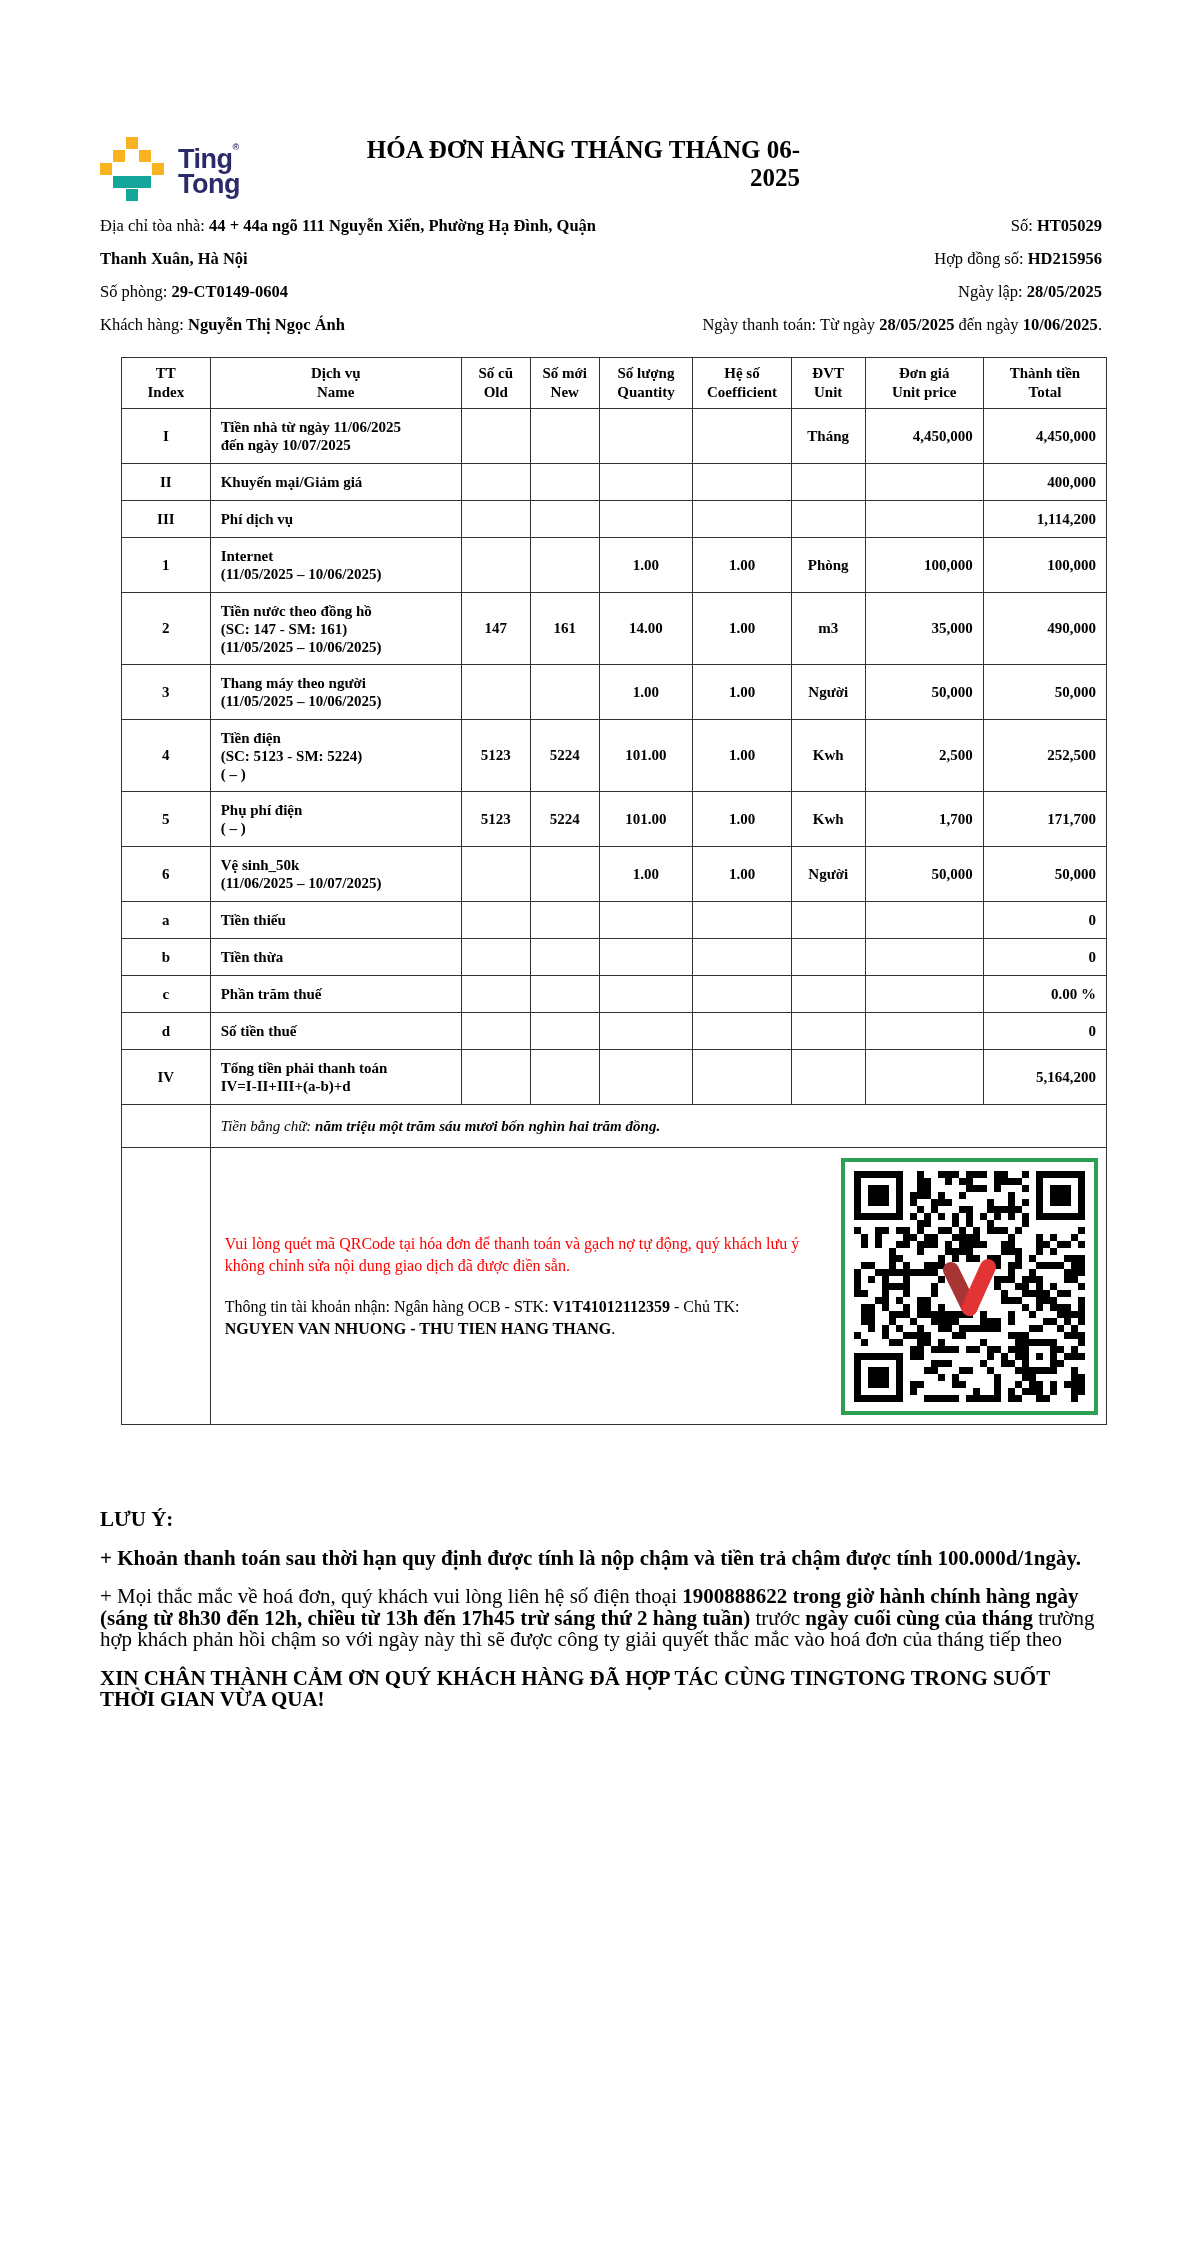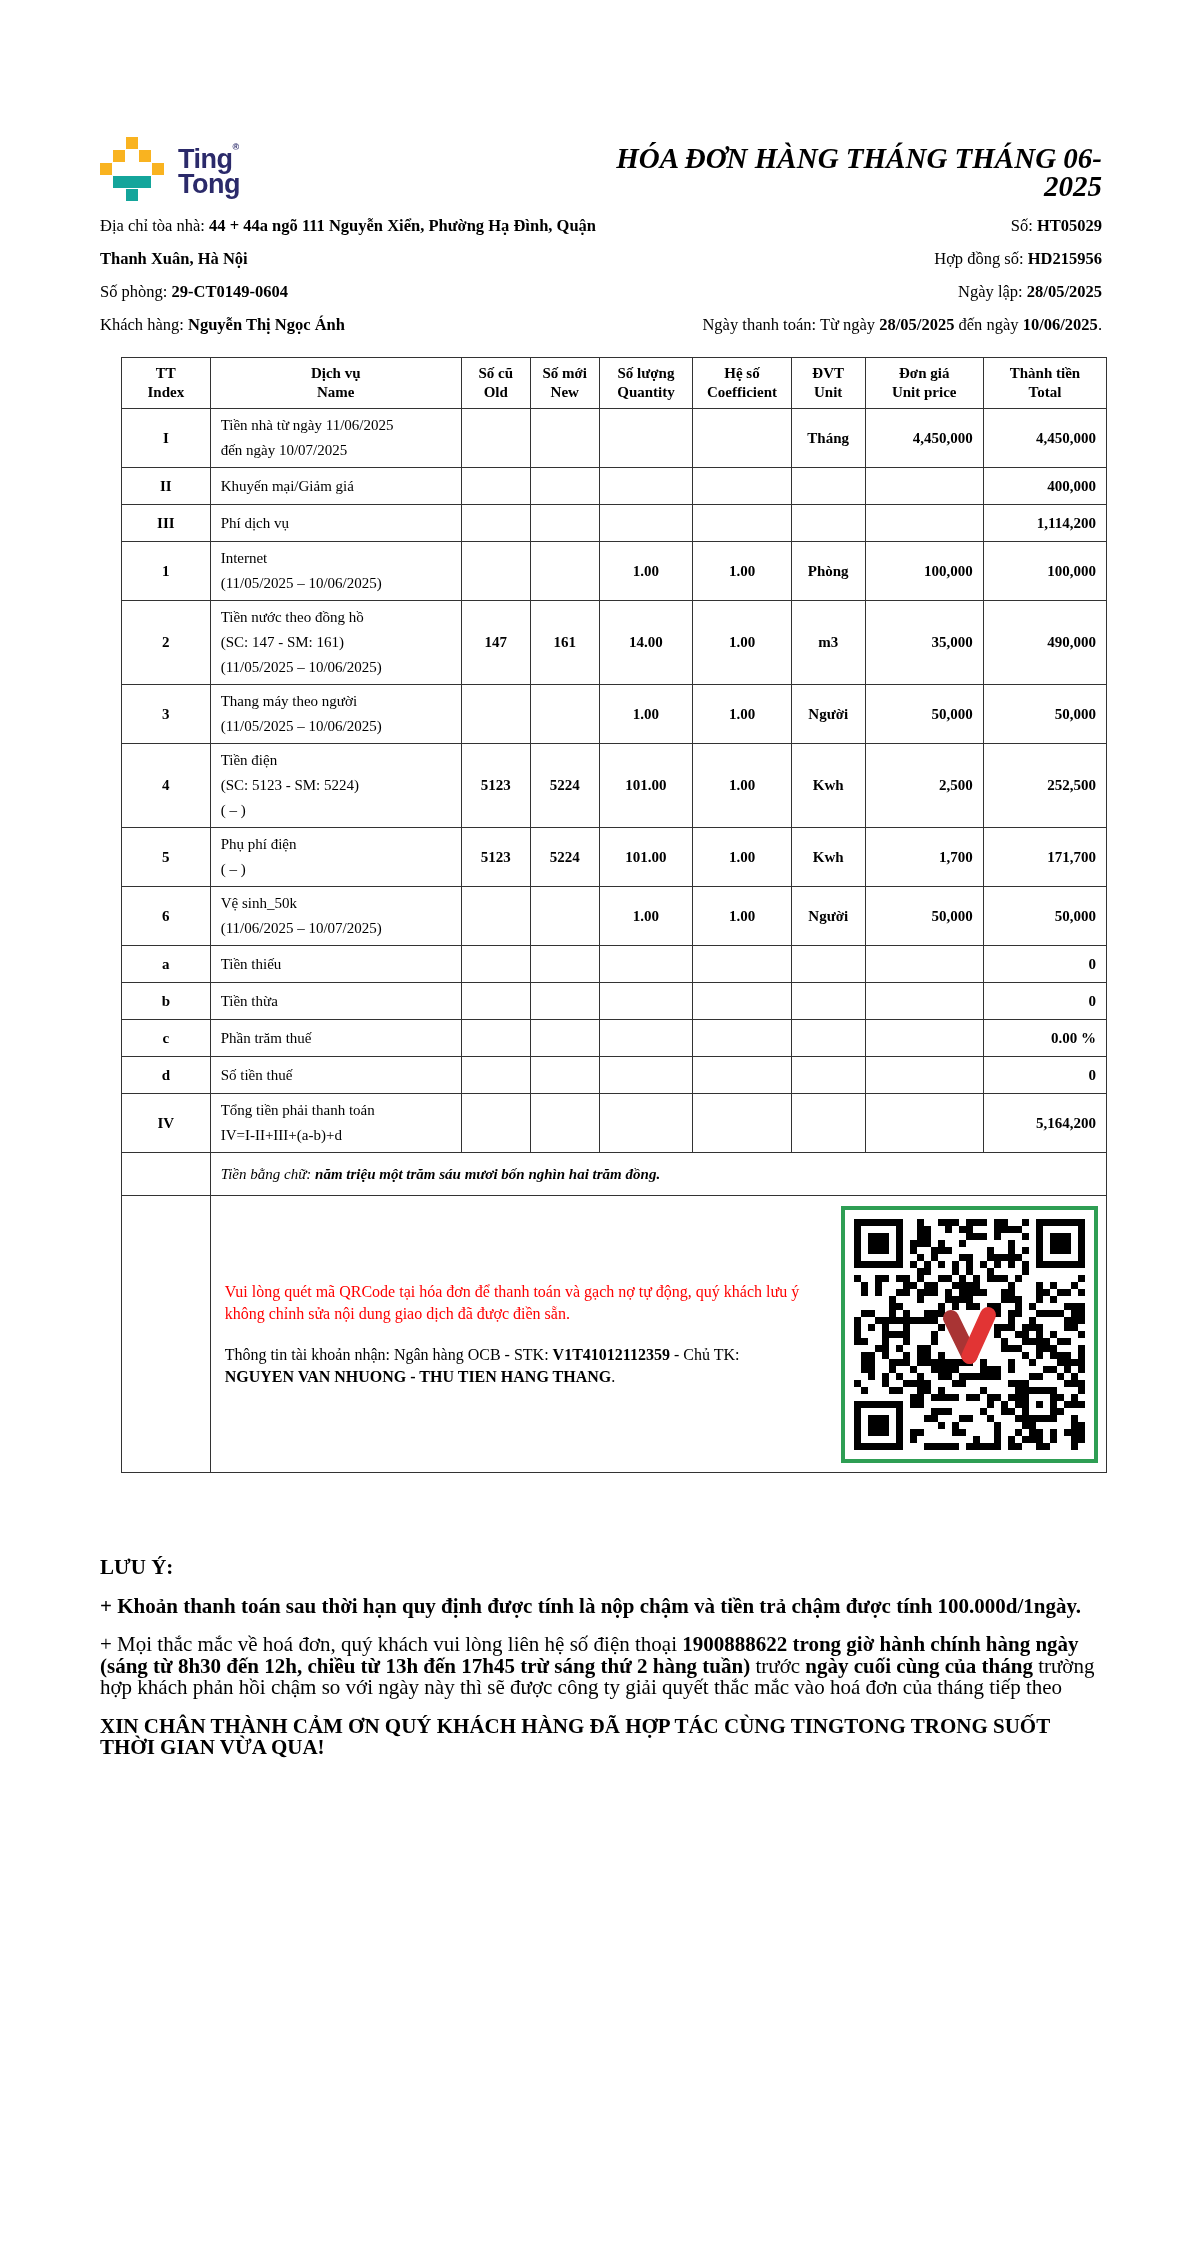--- a/index.html
+++ b/index.html
@@ -9,49 +9,49 @@
     --alert-red:#FF0000;
     --qr-green:#2E9E54;
     --line:#333;
   }
   *{box-sizing:border-box;margin:0;padding:0;}
   body{background:#fff;font-family:"Liberation Serif","DejaVu Serif",serif;color:#000;}
   .page{width:1200px;height:2259px;margin:0 auto;background:#fff;padding:135px 98px 0 100px;overflow:hidden;position:relative;}
   .pre{white-space:pre-line;}
 
   
-  .header{display:flex;justify-content:space-between;align-items:flex-start;}
+  .header{display:flex;align-items:flex-start;}
   .logo{display:flex;align-items:flex-start;gap:14px;}
   .logo-grid{display:grid;grid-template-columns:repeat(5,12px);grid-template-rows:repeat(5,12px);gap:1px;margin-top:2px;}
   .sq{width:12px;height:12px;}
   .sq.y{background:var(--brand-yellow);}
   .sq.t{background:var(--brand-teal);}
   .p-r1c3{grid-area:1/3;}
   .p-r2c2{grid-area:2/2;}
   .p-r2c4{grid-area:2/4;}
   .p-r3c1{grid-area:3/1;}
   .p-r3c5{grid-area:3/5;}
   .p-bar{grid-area:4/2/5/5;width:auto;}
   .p-stem{grid-area:5/3;}
   .wordmark{font-family:"Liberation Sans","DejaVu Sans",sans-serif;font-weight:bold;color:var(--brand-navy);font-size:27px;line-height:25px;letter-spacing:-0.5px;}
   .wordmark sup{font-size:9px;vertical-align:18px;}
-  .doc-title{width:560px;text-align:right;font-weight:bold;font-size:29px;line-height:28px;margin-top:9px;font-style:italic;}
+  .doc-title{width:560px;text-align:right;font-weight:bold;font-size:25px;line-height:28px;margin-top:1px;}
 
   
   .info{margin-top:8px;font-size:16.5px;}
   .info-row{display:flex;justify-content:flex-start;line-height:33px;}
   .info-left{width:505px;}
   .info-right{flex:1;text-align:right;}
 
   
   table.invoice{border-collapse:collapse;width:986px;margin:16px 0 0 21px;table-layout:fixed;}
   table.invoice th,table.invoice td{border:1.5px solid var(--line);font-size:15px;vertical-align:middle;}
   table.invoice th{font-weight:bold;text-align:center;line-height:19px;}
   td.c-idx{text-align:center;font-weight:bold;}
-  td.c-name{text-align:left;font-weight:normal;padding:4px 8px 4px 10px;line-height:25px;margin-left:40px;}
+  td.c-name{text-align:left;font-weight:bold;padding:4px 8px 4px 10px;line-height:18px;margin-left:40px;}
   td.c-num{text-align:center;font-weight:bold;}
   td.c-money{text-align:right;font-weight:bold;padding-right:10px;}
   td.words-cell{padding:4px 10px;font-size:15px;}
   td.words-cell .it{font-style:italic;}
   td.words-cell b{font-style:italic;}
 
   
   .qr-cell{padding:8px 8px 8px 12px;}
   .qr-row-inner{display:flex;justify-content:space-between;align-items:center;height:100%;}
   .pay-msg{width:590px;font-size:16px;line-height:21.5px;padding-left:2px;}

